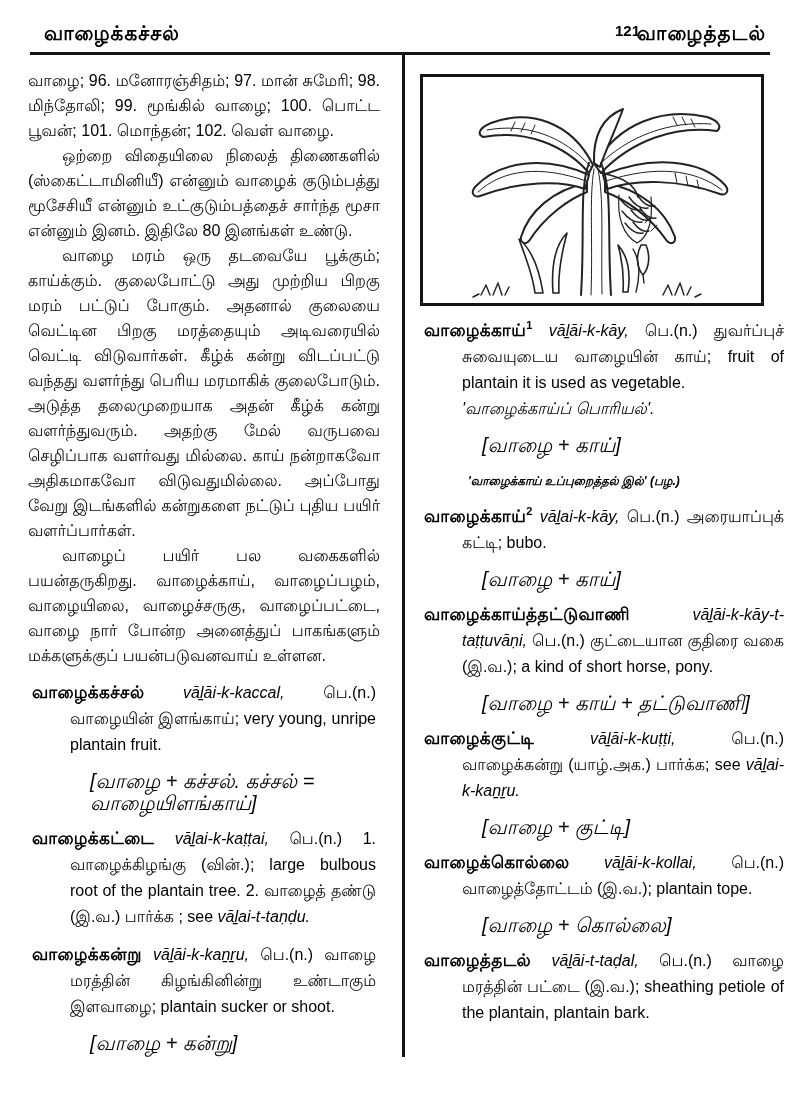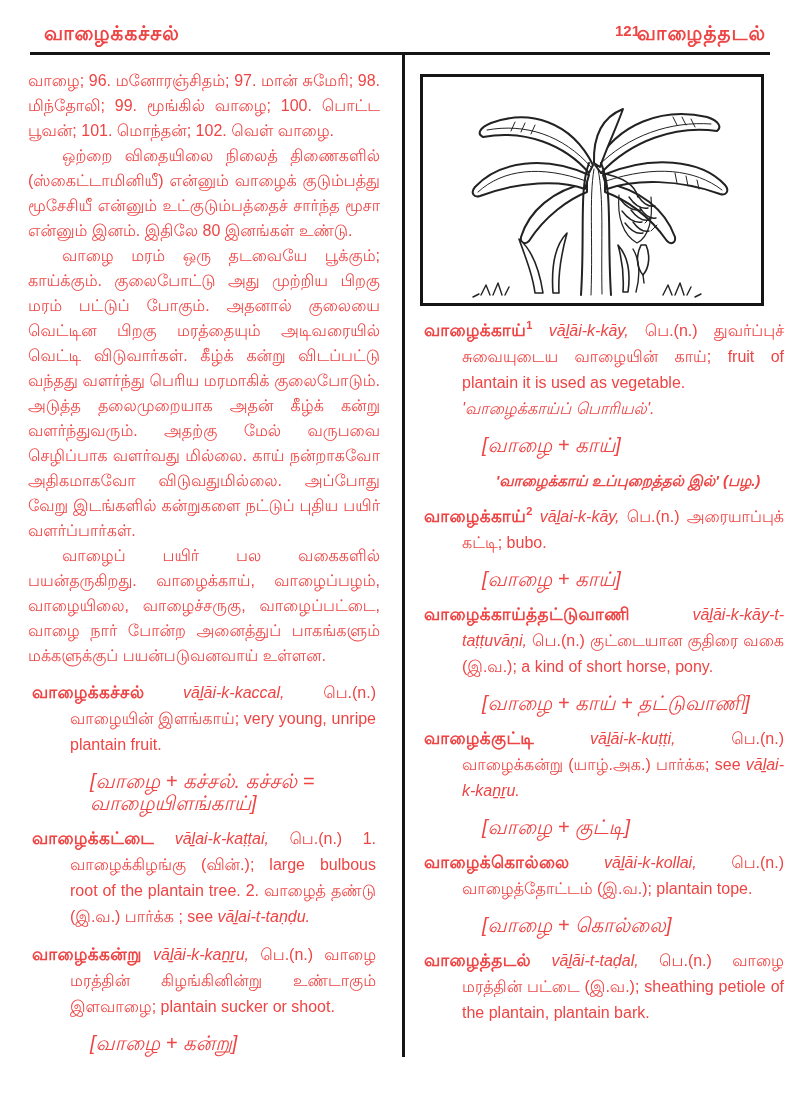--- a/index.html
+++ b/index.html
@@ -1,18 +1,18 @@
 <!DOCTYPE html>
 <html><head>
 <meta charset="utf-8">
 <style>
   html,body{margin:0;padding:0;background:#e8e8e8;}
   #page{
     position:relative;width:800px;height:1100px;background:#ffffff;
-    font-family:"Liberation Sans","DejaVu Sans",sans-serif;color:#ef4444;
+    font-family:"Liberation Sans","DejaVu Sans",sans-serif;color:#000000;
     overflow:hidden;
   }
   
   .hdr-left{position:absolute;left:44px;top:22px;font-size:20px;font-weight:bold;letter-spacing:1px;}
   .hdr-page{position:absolute;left:0;top:22px;width:640px;text-align:right;font-size:15px;font-weight:bold;}
   .hdr-right{position:absolute;right:34px;top:22px;font-size:20px;font-weight:bold;letter-spacing:1px;}
   .hdr-rule{position:absolute;left:30px;top:52px;width:740px;height:3px;background:#151515;}
   .divider{position:absolute;left:402px;top:55px;width:3px;height:1002px;background:#151515;}
 
   
@@ -21,21 +21,21 @@
   .col-right{left:420px;width:368px;}
 
   .para{margin:0;}
   .para.indent{text-indent:34px;}
 
   .entry{margin:12px 4px 0;padding-left:38px;text-indent:-38px;line-height:26px;}
   .hw{font-weight:bold;font-size:17px;letter-spacing:.4px;}
   .hw sup{font-size:11px;vertical-align:super;line-height:0;}
   .tr{font-style:italic;}
   .etym{margin:12px 0 2px 62px;font-style:italic;font-size:20px;text-align:left;line-height:22px;}
-  .pquote{margin:14px 0 2px 48px;font-style:italic;font-size:15px;font-weight:bold;text-align:center;line-height:22px;}
+  .pquote{margin:14px 0 2px 48px;font-style:italic;font-size:12px;font-weight:bold;text-align:left;line-height:22px;}
   .ital{font-style:italic;}
 
   
   .figure{
     width:338px;height:226px;border:3px solid #151515;background:#fff;
     margin:6px 0 6px 0;
   }
   .figure svg{display:block;width:100%;height:100%;}
 </style>
 </head>

